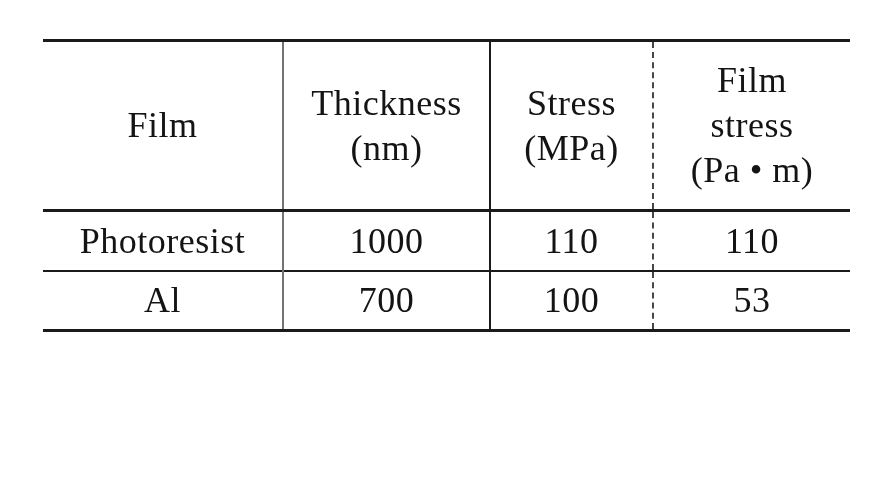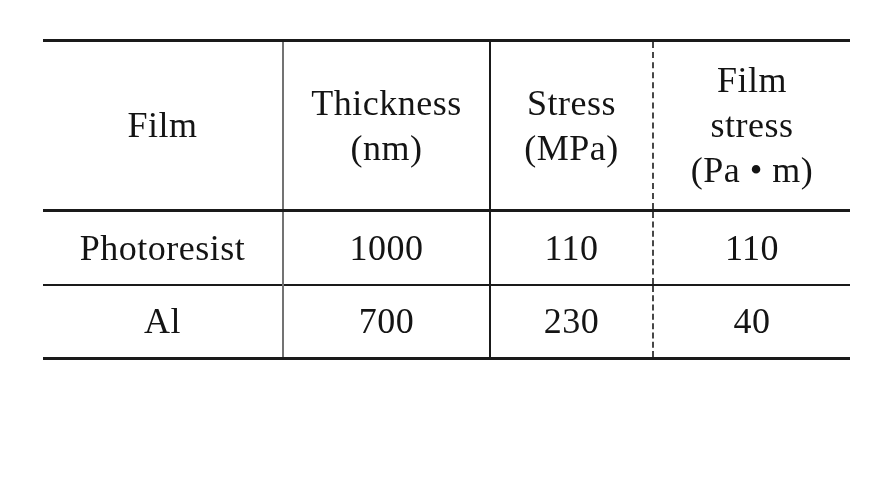--- a/index.html
+++ b/index.html
@@ -34,21 +34,21 @@
     letter-spacing: 0.5px;
   }
   
   .film-table thead tr {
     border-top: 3px solid #1a1a1a;
     border-bottom: 3px solid #1a1a1a;
     height: 170px;
   }
   .film-table tbody tr {
     border-bottom: 2px solid #1a1a1a;
-    height: 74px;
+    height: 60px;
   }
   .film-table tbody tr:last-child {
     border-bottom: 3px solid #1a1a1a;
   }
   
   .film-table th:nth-child(1),
   .film-table td:nth-child(1) {
     border-right: 2px solid #737373;
   }
   .film-table th:nth-child(2),
@@ -99,18 +99,18 @@
     <tbody>
       <tr>
         <td>Photoresist</td>
         <td>1000</td>
         <td>110</td>
         <td>110</td>
       </tr>
       <tr>
         <td>Al</td>
         <td>700</td>
-        <td>230</td>
-        <td>40</td>
+        <td>100</td>
+        <td>53</td>
       </tr>
     </tbody>
   </table>
 </div>
 
 </body></html>

